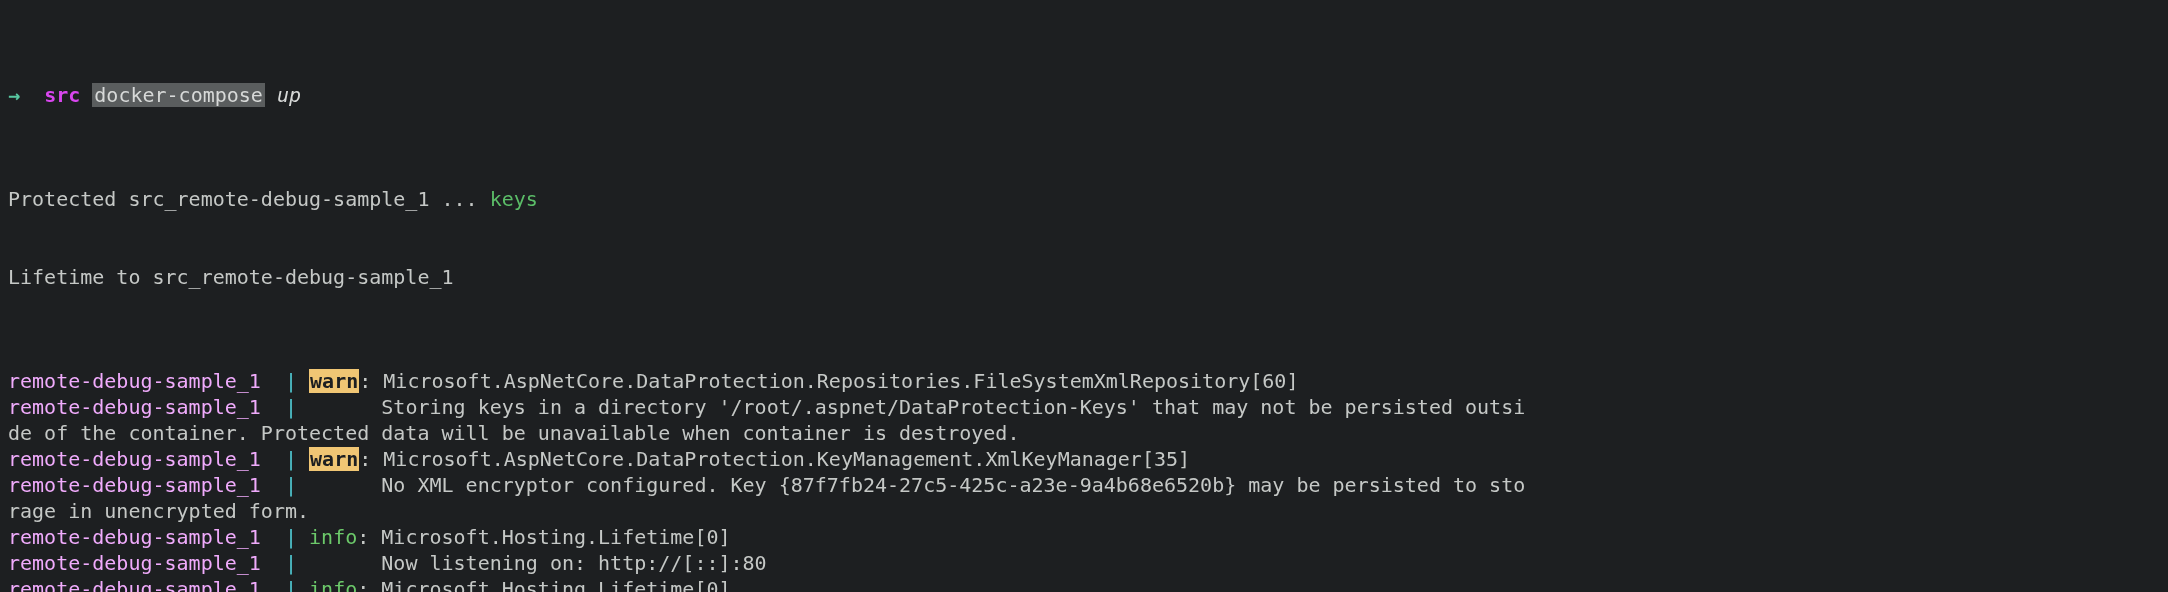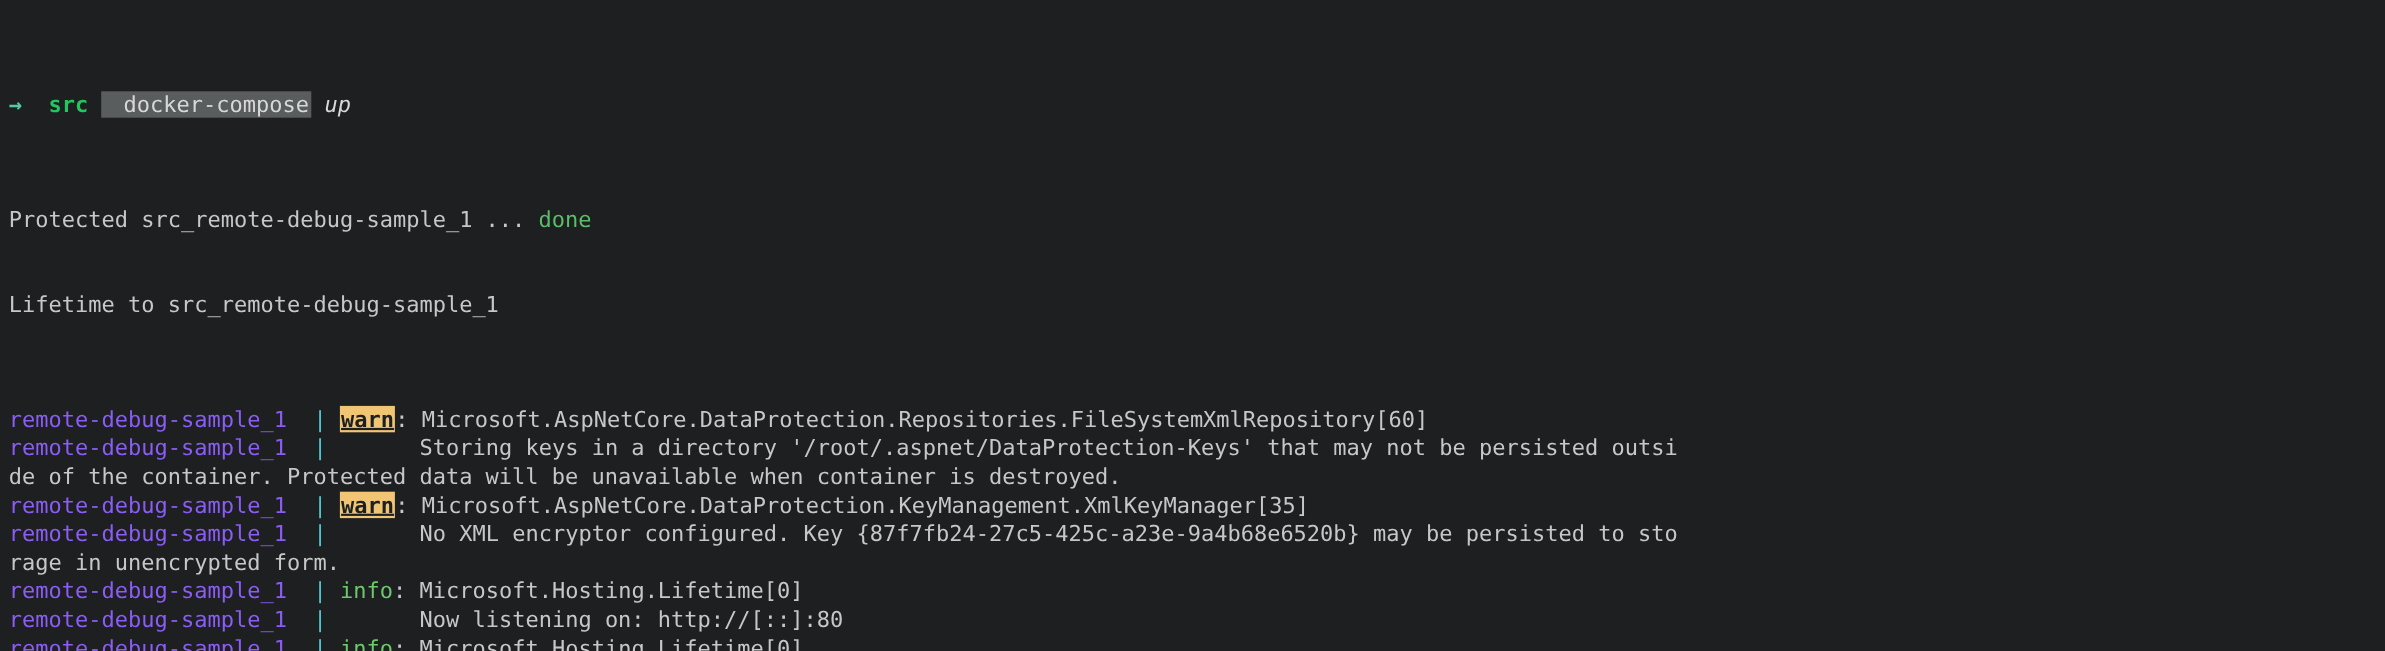--- a/index.html
+++ b/index.html
@@ -13,37 +13,37 @@
     width: 2168px;
     height: 592px;
     overflow: hidden;
   }
   .terminal {
     padding: 4px 8px 0 8px;
     white-space: pre;
     letter-spacing: 0;
   }
   .arrow  { color: #57c7a0; font-weight: bold; }
-  .cwd    { color: #22c55e; font-weight: bold; }
-  .cmdhl  { background: #5a5d5e; color: #d7d9d8; padding: 0 2px 0 20px; text-align: right; }
+  .cwd    { color: #d946ef; font-weight: bold; }
+  .cmdhl  { background: #5a5d5e; color: #d7d9d8; padding: 0 2px 0 2px; text-align: right; }
   .cmd    { color: #d7d9d8; font-style: italic; }
   .done   { color: #5bbd68; }
-  .svc    { color: #8b5cf6; }
+  .svc    { color: #f0abfc; }
   .pipe   { color: #4fc6cf; }
-  .warn   { background: #f0c674; color: #1d1f21; font-weight: bold; padding: 0 1px; text-decoration: underline; }
+  .warn   { background: #f0c674; color: #1d1f21; font-weight: bold; padding: 0 1px; }
   .info   { color: #6cc96a; font-weight: normal; }
   .msg    { color: #c5c8c6; }
   .line { display: block; }
   .nowrap { white-space: pre; }
 </style>
 </head>
 <body>
 
 <div class="terminal">
   
   <span class="line nowrap"><span class="arrow">→</span>  <span class="cwd">src</span> <span class="cmdhl">docker-compose</span><span class="cmd"> up</span></span>
   
-  <span class="line nowrap"><span class="msg">Protected src_remote-debug-sample_1 ... </span><span class="done">done</span></span>
+  <span class="line nowrap"><span class="msg">Protected src_remote-debug-sample_1 ... </span><span class="done">keys</span></span>
   <span class="line nowrap msg">Lifetime to src_remote-debug-sample_1</span>
 
   <div id="log-body"><span class="line nowrap"><span class="svc">remote-debug-sample_1</span><span>  </span><span class="pipe">|</span><span> </span><span class="warn">warn</span><span>: </span><span class="msg">Microsoft.AspNetCore.DataProtection.Repositories.FileSystemXmlRepository[60]</span></span><span class="line nowrap"><span class="svc">remote-debug-sample_1</span><span>  </span><span class="pipe">|</span><span> </span><span>      </span><span class="msg">Storing keys in a directory '/root/.aspnet/DataProtection-Keys' that may not be persisted outsi</span></span><span class="line nowrap msg">de of the container. Protected data will be unavailable when container is destroyed.</span><span class="line nowrap"><span class="svc">remote-debug-sample_1</span><span>  </span><span class="pipe">|</span><span> </span><span class="warn">warn</span><span>: </span><span class="msg">Microsoft.AspNetCore.DataProtection.KeyManagement.XmlKeyManager[35]</span></span><span class="line nowrap"><span class="svc">remote-debug-sample_1</span><span>  </span><span class="pipe">|</span><span> </span><span>      </span><span class="msg">No XML encryptor configured. Key {87f7fb24-27c5-425c-a23e-9a4b68e6520b} may be persisted to sto</span></span><span class="line nowrap msg">rage in unencrypted form.</span><span class="line nowrap"><span class="svc">remote-debug-sample_1</span><span>  </span><span class="pipe">|</span><span> </span><span class="info">info</span><span>: </span><span class="msg">Microsoft.Hosting.Lifetime[0]</span></span><span class="line nowrap"><span class="svc">remote-debug-sample_1</span><span>  </span><span class="pipe">|</span><span> </span><span>      </span><span class="msg">Now listening on: http://[::]:80</span></span><span class="line nowrap"><span class="svc">remote-debug-sample_1</span><span>  </span><span class="pipe">|</span><span> </span><span class="info">info</span><span>: </span><span class="msg">Microsoft.Hosting.Lifetime[0]</span></span></div>
   
 </div>
 
 </body></html>

